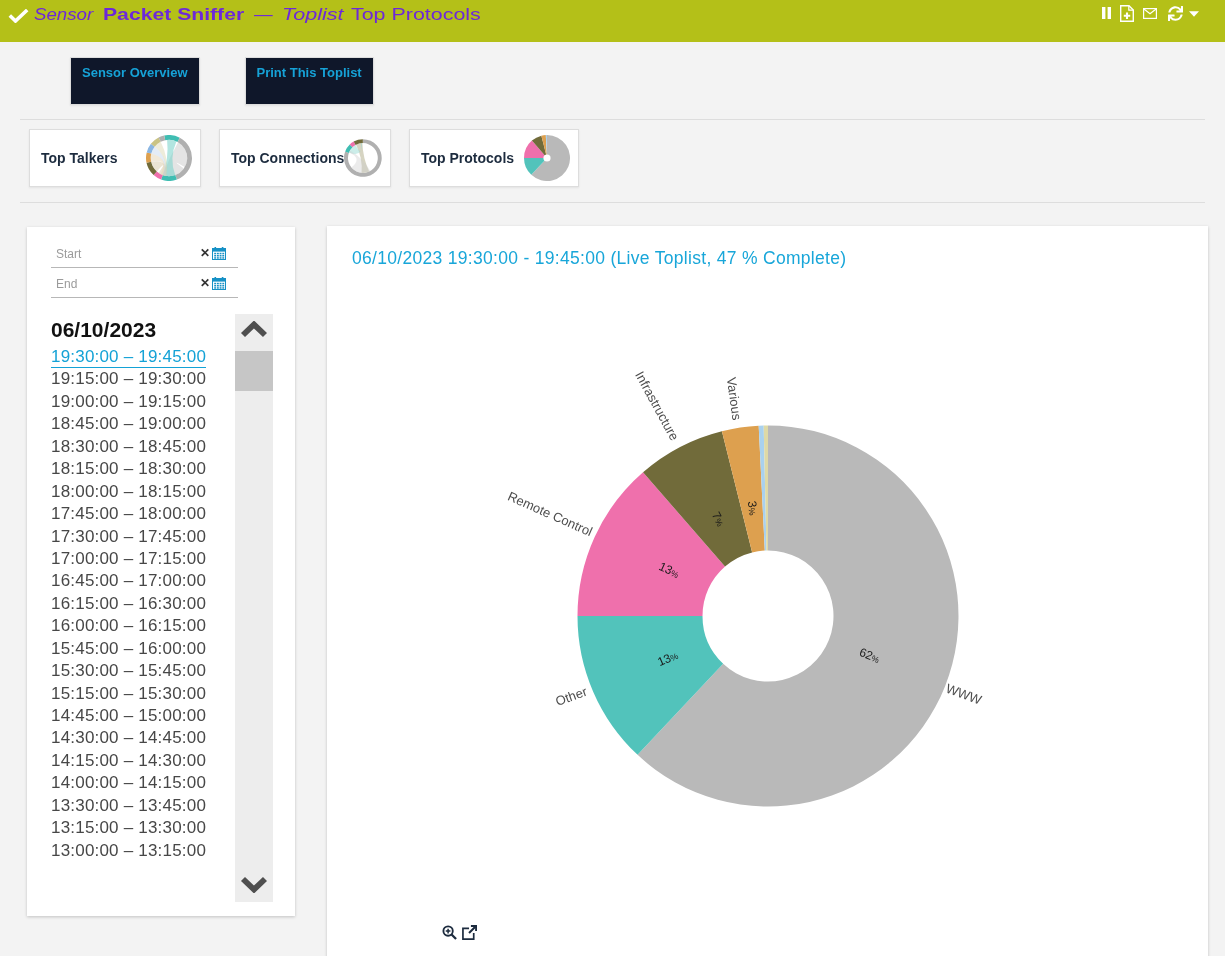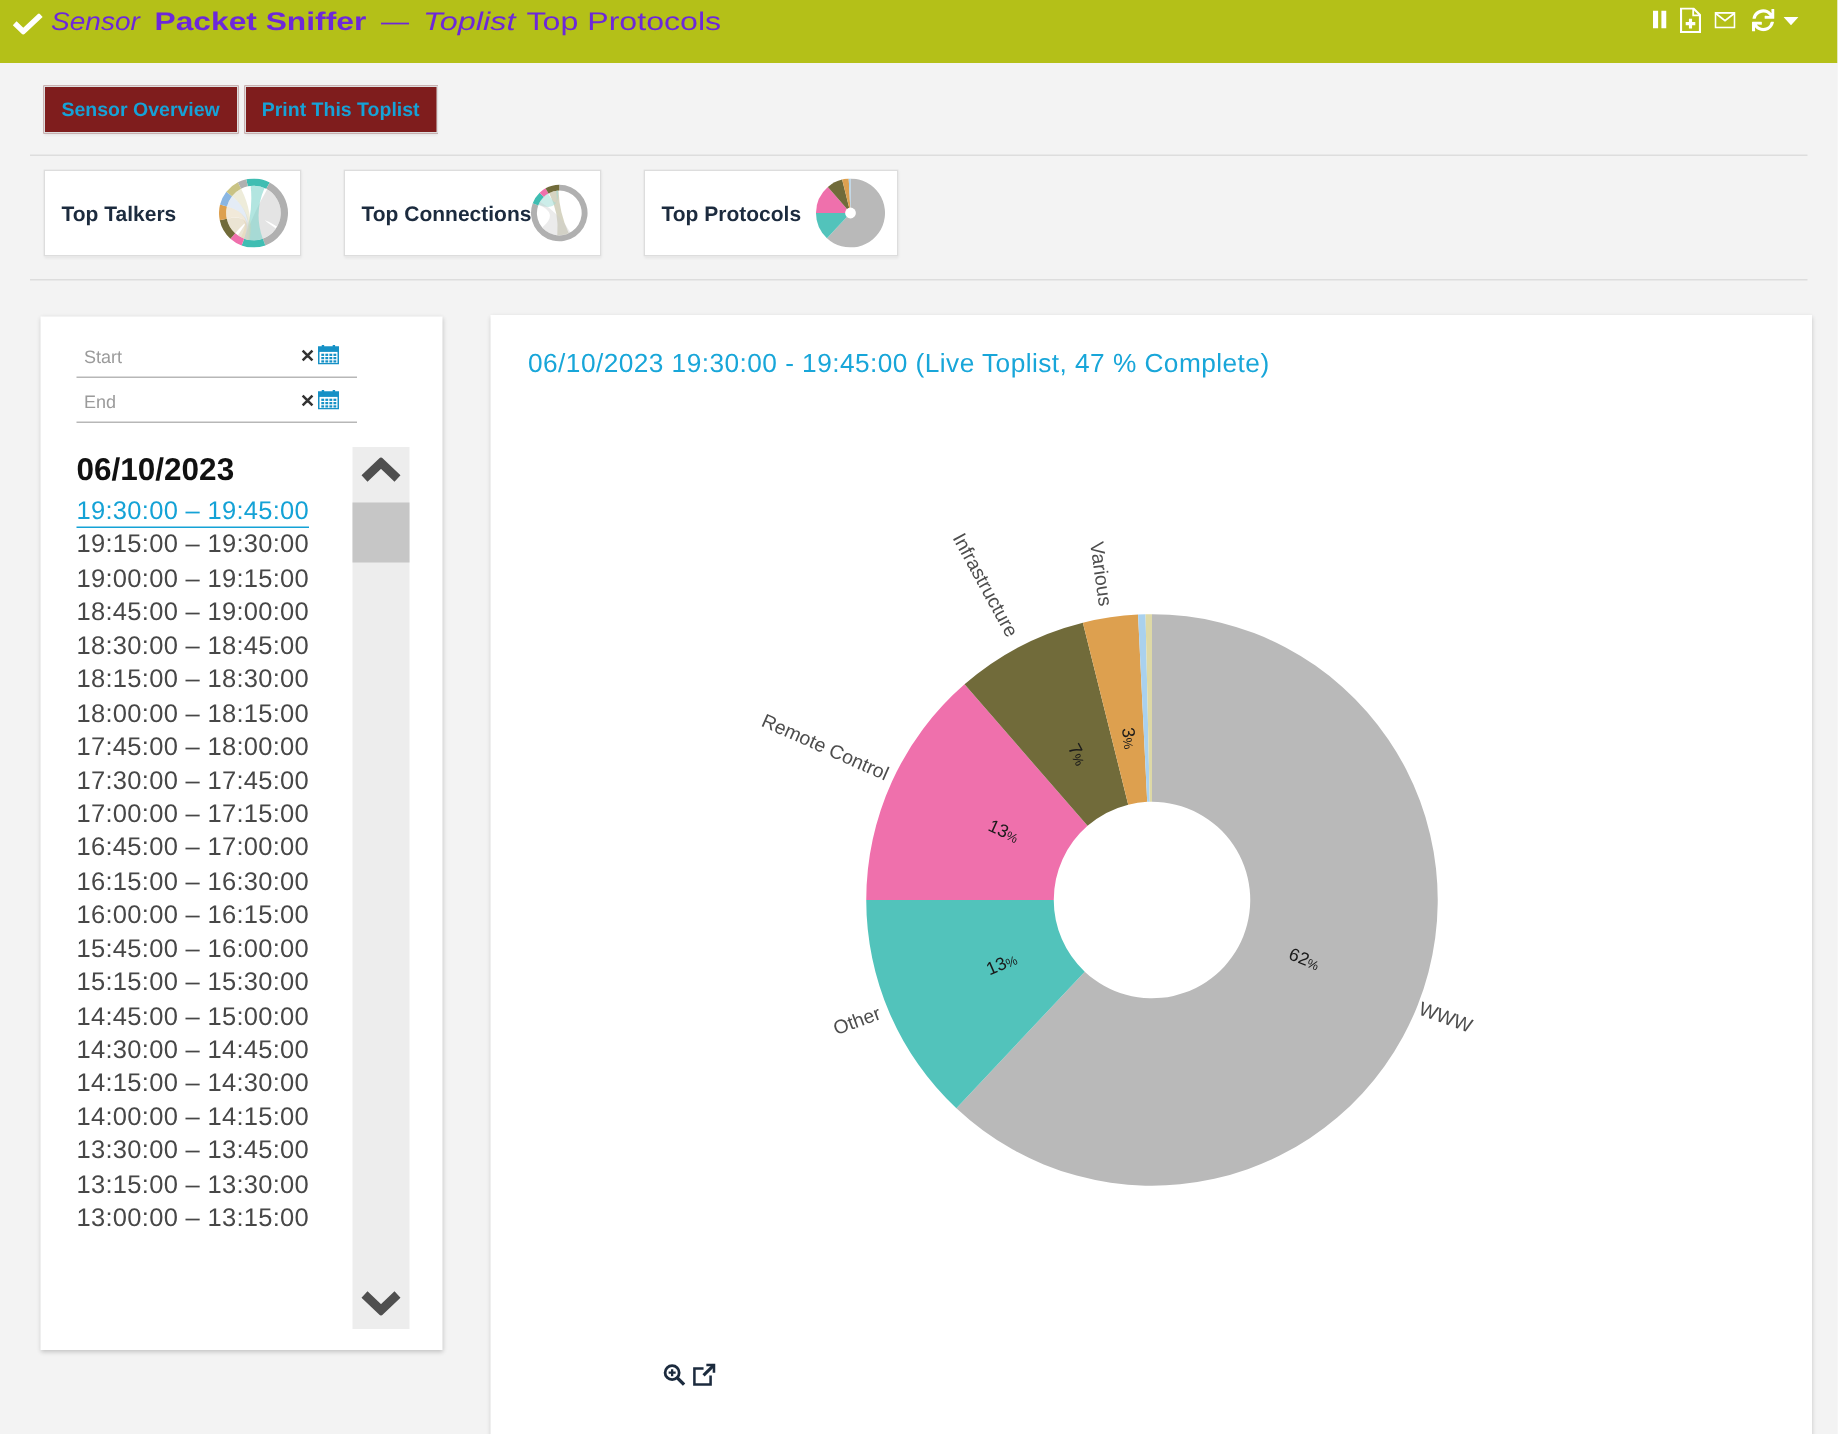--- a/index.html
+++ b/index.html
@@ -6,24 +6,24 @@
 html,body { width:1225px; height:956px; background:#f3f3f3; font-family:"Liberation Sans",sans-serif; overflow:hidden; }
 
 .hdr { height:42px; background:#b4c018; color:#6d28d9; position:relative; }
 .hdr .hsvg { position:absolute; }
 .ht { position:absolute; top:3px; font-size:17px; line-height:24px; white-space:nowrap; transform:scaleX(var(--sx)); transform-origin:0 50%; }
 .ht.it { font-style:italic; }
 .ht.b { font-weight:bold; }
 .hicons svg { position:absolute; }
 
 .btnrow { margin:15px 0 0 29px; display:flex; gap:4px; }
-.btn { background:#7f1d1d; border:1px solid #ddd; box-shadow:0 1px 2px rgba(0,0,0,0.07); height:32px; line-height:30px; padding:0 11px; font-size:13px; font-weight:bold; color:#16a2d7; text-align:center; }
+.btn { background:#0f172a; border:1px solid #ddd; box-shadow:0 1px 2px rgba(0,0,0,0.07); height:48px; line-height:30px; padding:0 11px; font-size:13px; font-weight:bold; color:#16a2d7; text-align:center;margin-left:41px; }
 .rule { border:none; border-top:1px solid #ddd; margin:14px 20px 0 20px; }
 
-.cards { margin:9px 0 0 29px; display:flex; gap:28px; }
+.cards { margin:9px 0 0 29px; display:flex; gap:18px; }
 .card { background:#fff; border:1px solid #ddd; box-shadow:0 1px 2px rgba(0,0,0,0.07); width:172px; height:58px; display:flex; align-items:center; justify-content:space-between; padding:0 8px 0 11px; }
 .card .cl { font-size:14px; font-weight:bold; color:#1c2b3e; white-space:nowrap; }
 .rule2 { border:none; border-top:1px solid #ddd; margin:15px 20px 0 20px; }
 
 .content { position:relative; }
 .panel { position:absolute; left:27px; top:24px; width:268px; height:689px; background:#fff; box-shadow:0 1px 3px rgba(0,0,0,0.2); }
 .inprow { position:relative; margin:0 57px 0 24px; height:30px; border-bottom:1px solid #b7b7b7; }
 .inprow.first { margin-top:11px; }
 .inprow .ph { position:absolute; left:5px; top:9px; font-size:12px; color:#9b9b9b; }
 .inprow .x { position:absolute; right:28px; top:8px; font-size:12px; font-weight:bold; color:#333; }
@@ -182,20 +182,21 @@
       <div>18:30:00 – 18:45:00</div>
       <div>18:15:00 – 18:30:00</div>
       <div>18:00:00 – 18:15:00</div>
       <div>17:45:00 – 18:00:00</div>
       <div>17:30:00 – 17:45:00</div>
       <div>17:00:00 – 17:15:00</div>
       <div>16:45:00 – 17:00:00</div>
       <div>16:15:00 – 16:30:00</div>
       <div>16:00:00 – 16:15:00</div>
       <div>15:45:00 – 16:00:00</div>
+      <div>15:30:00 – 15:45:00</div>
       <div>15:15:00 – 15:30:00</div>
       <div>14:45:00 – 15:00:00</div>
       <div>14:30:00 – 14:45:00</div>
       <div>14:15:00 – 14:30:00</div>
       <div>14:00:00 – 14:15:00</div>
       <div>13:30:00 – 13:45:00</div>
       <div>13:15:00 – 13:30:00</div>
       <div>13:00:00 – 13:15:00</div>
     </div>
     <div class="sbar">

